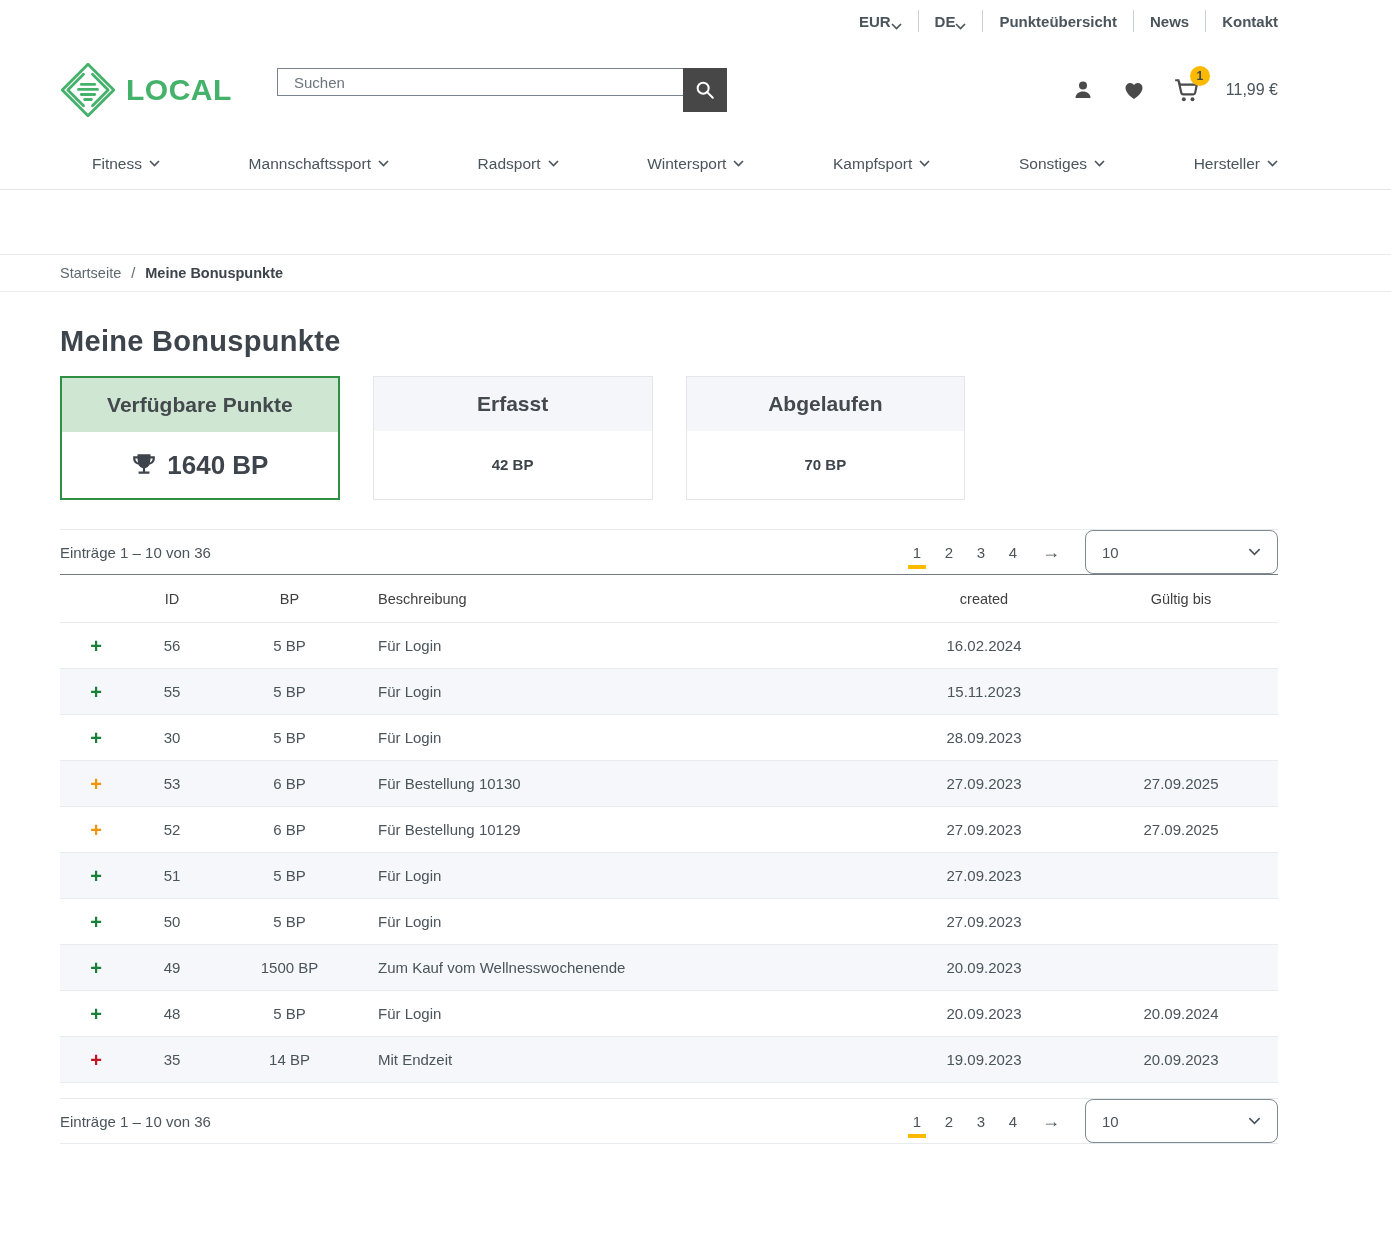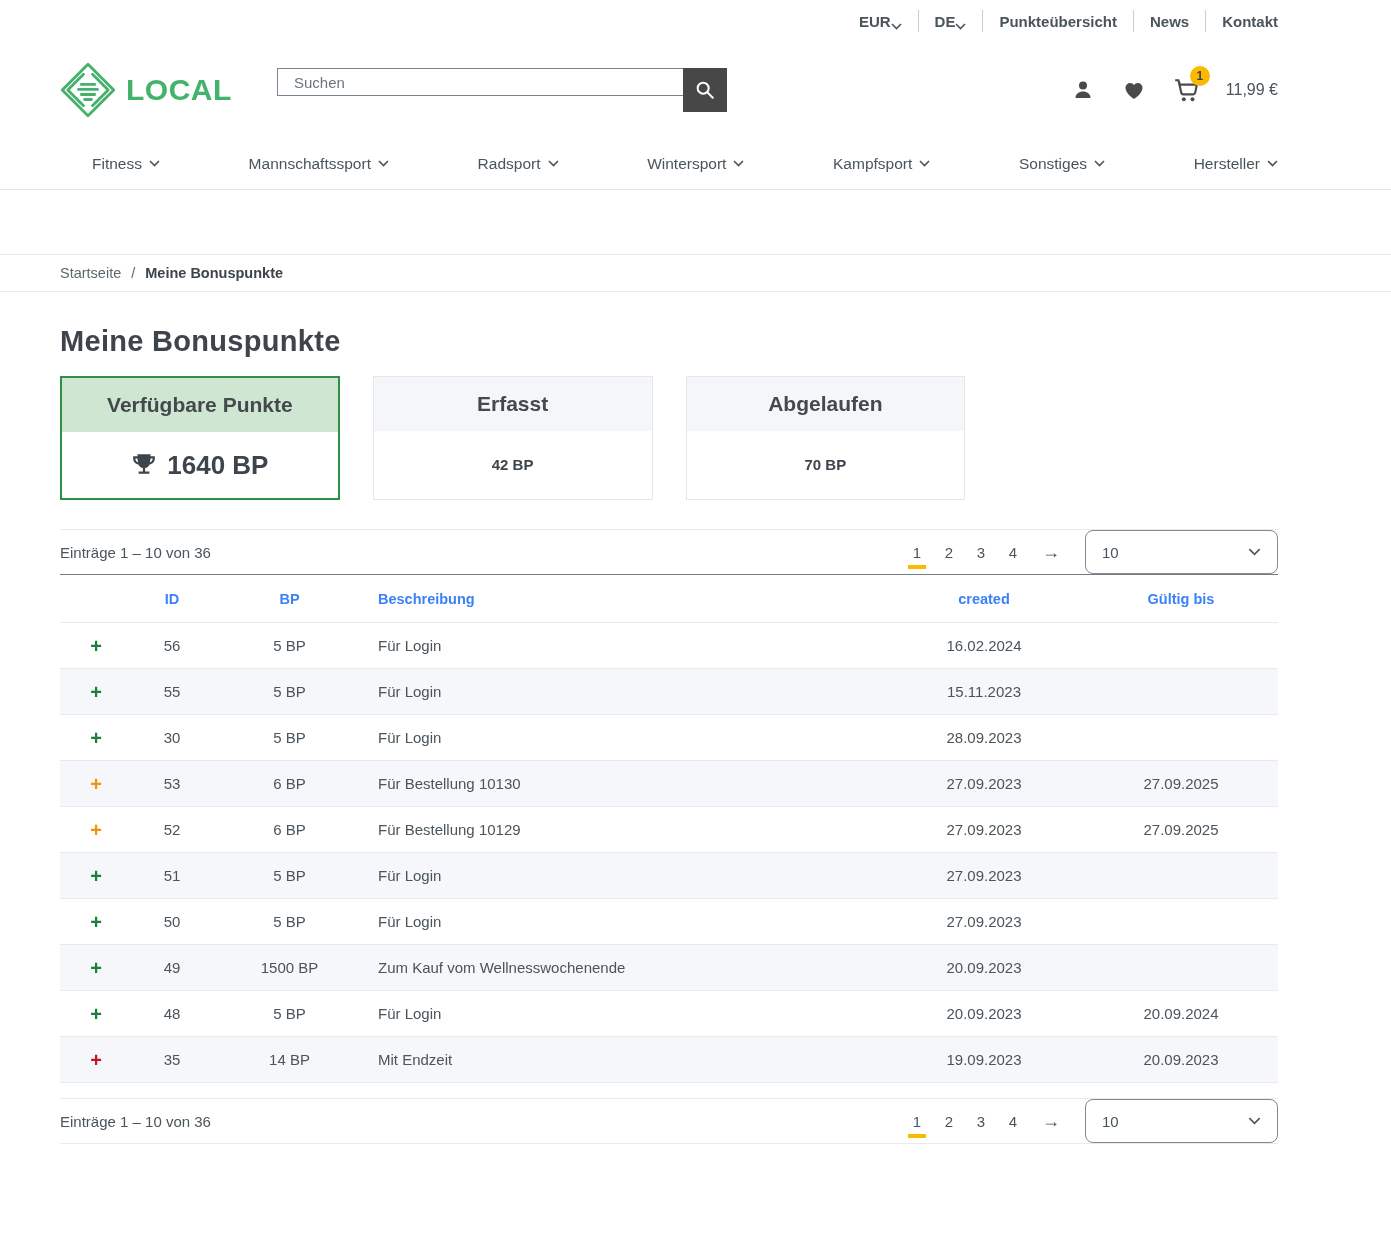--- a/index.html
+++ b/index.html
@@ -72,21 +72,21 @@
   .pager { margin-left:auto; display:flex; align-items:center; }
   .pages { display:flex; }
   .page-num { width:32px; height:34px; display:flex; align-items:center; justify-content:center; font-size:15px; color:#4a545b; cursor:pointer; position:relative; text-decoration:none; }
   .page-num.active::after { content:""; position:absolute; left:7px; right:7px; bottom:0; height:4px; background:#fbb900; }
   .next-arrow { width:44px; text-align:center; font-size:18px; font-weight:bold; color:#4a545b; cursor:pointer; text-decoration:none; }
   .per-page { margin-left:12px; width:193px; height:44px; border:1px solid #7f8a91; border-radius:8px; display:flex; align-items:center; justify-content:space-between; padding:0 16px; font-size:15px; cursor:pointer; background:#fff; }
 
   
   table.points-table { width:1218px; margin-left:60px; border-collapse:collapse; border-top:1px solid #747b82; }
   .points-table th, .points-table td { padding:0; text-align:center; font-size:15px; color:#4a545b; }
-  .points-table thead th { height:48px; font-weight:bold; color:#3b82f6; font-size:14.5px; border-bottom:1px solid #e8ebed; }
+  .points-table thead th { height:48px; font-weight:normal; color:#404040; font-size:14.5px; border-bottom:1px solid #e8ebed; }
   .points-table tbody tr { border-bottom:1px solid #e8ebed; }
   .points-table tbody tr:nth-of-type(even) { background:#f5f7fa; }
   .points-table td { height:46px; }
   .points-table .left { text-align:left; padding-left:11px; }
   .expand { font-size:20px; font-weight:bold; line-height:1; cursor:pointer; display:inline-block; }
   .expand::before { content:"+"; }
   .expand.green { color:#188038; }
   .expand.orange { color:#f0940a; }
   .expand.red { color:#c31622; }
 

